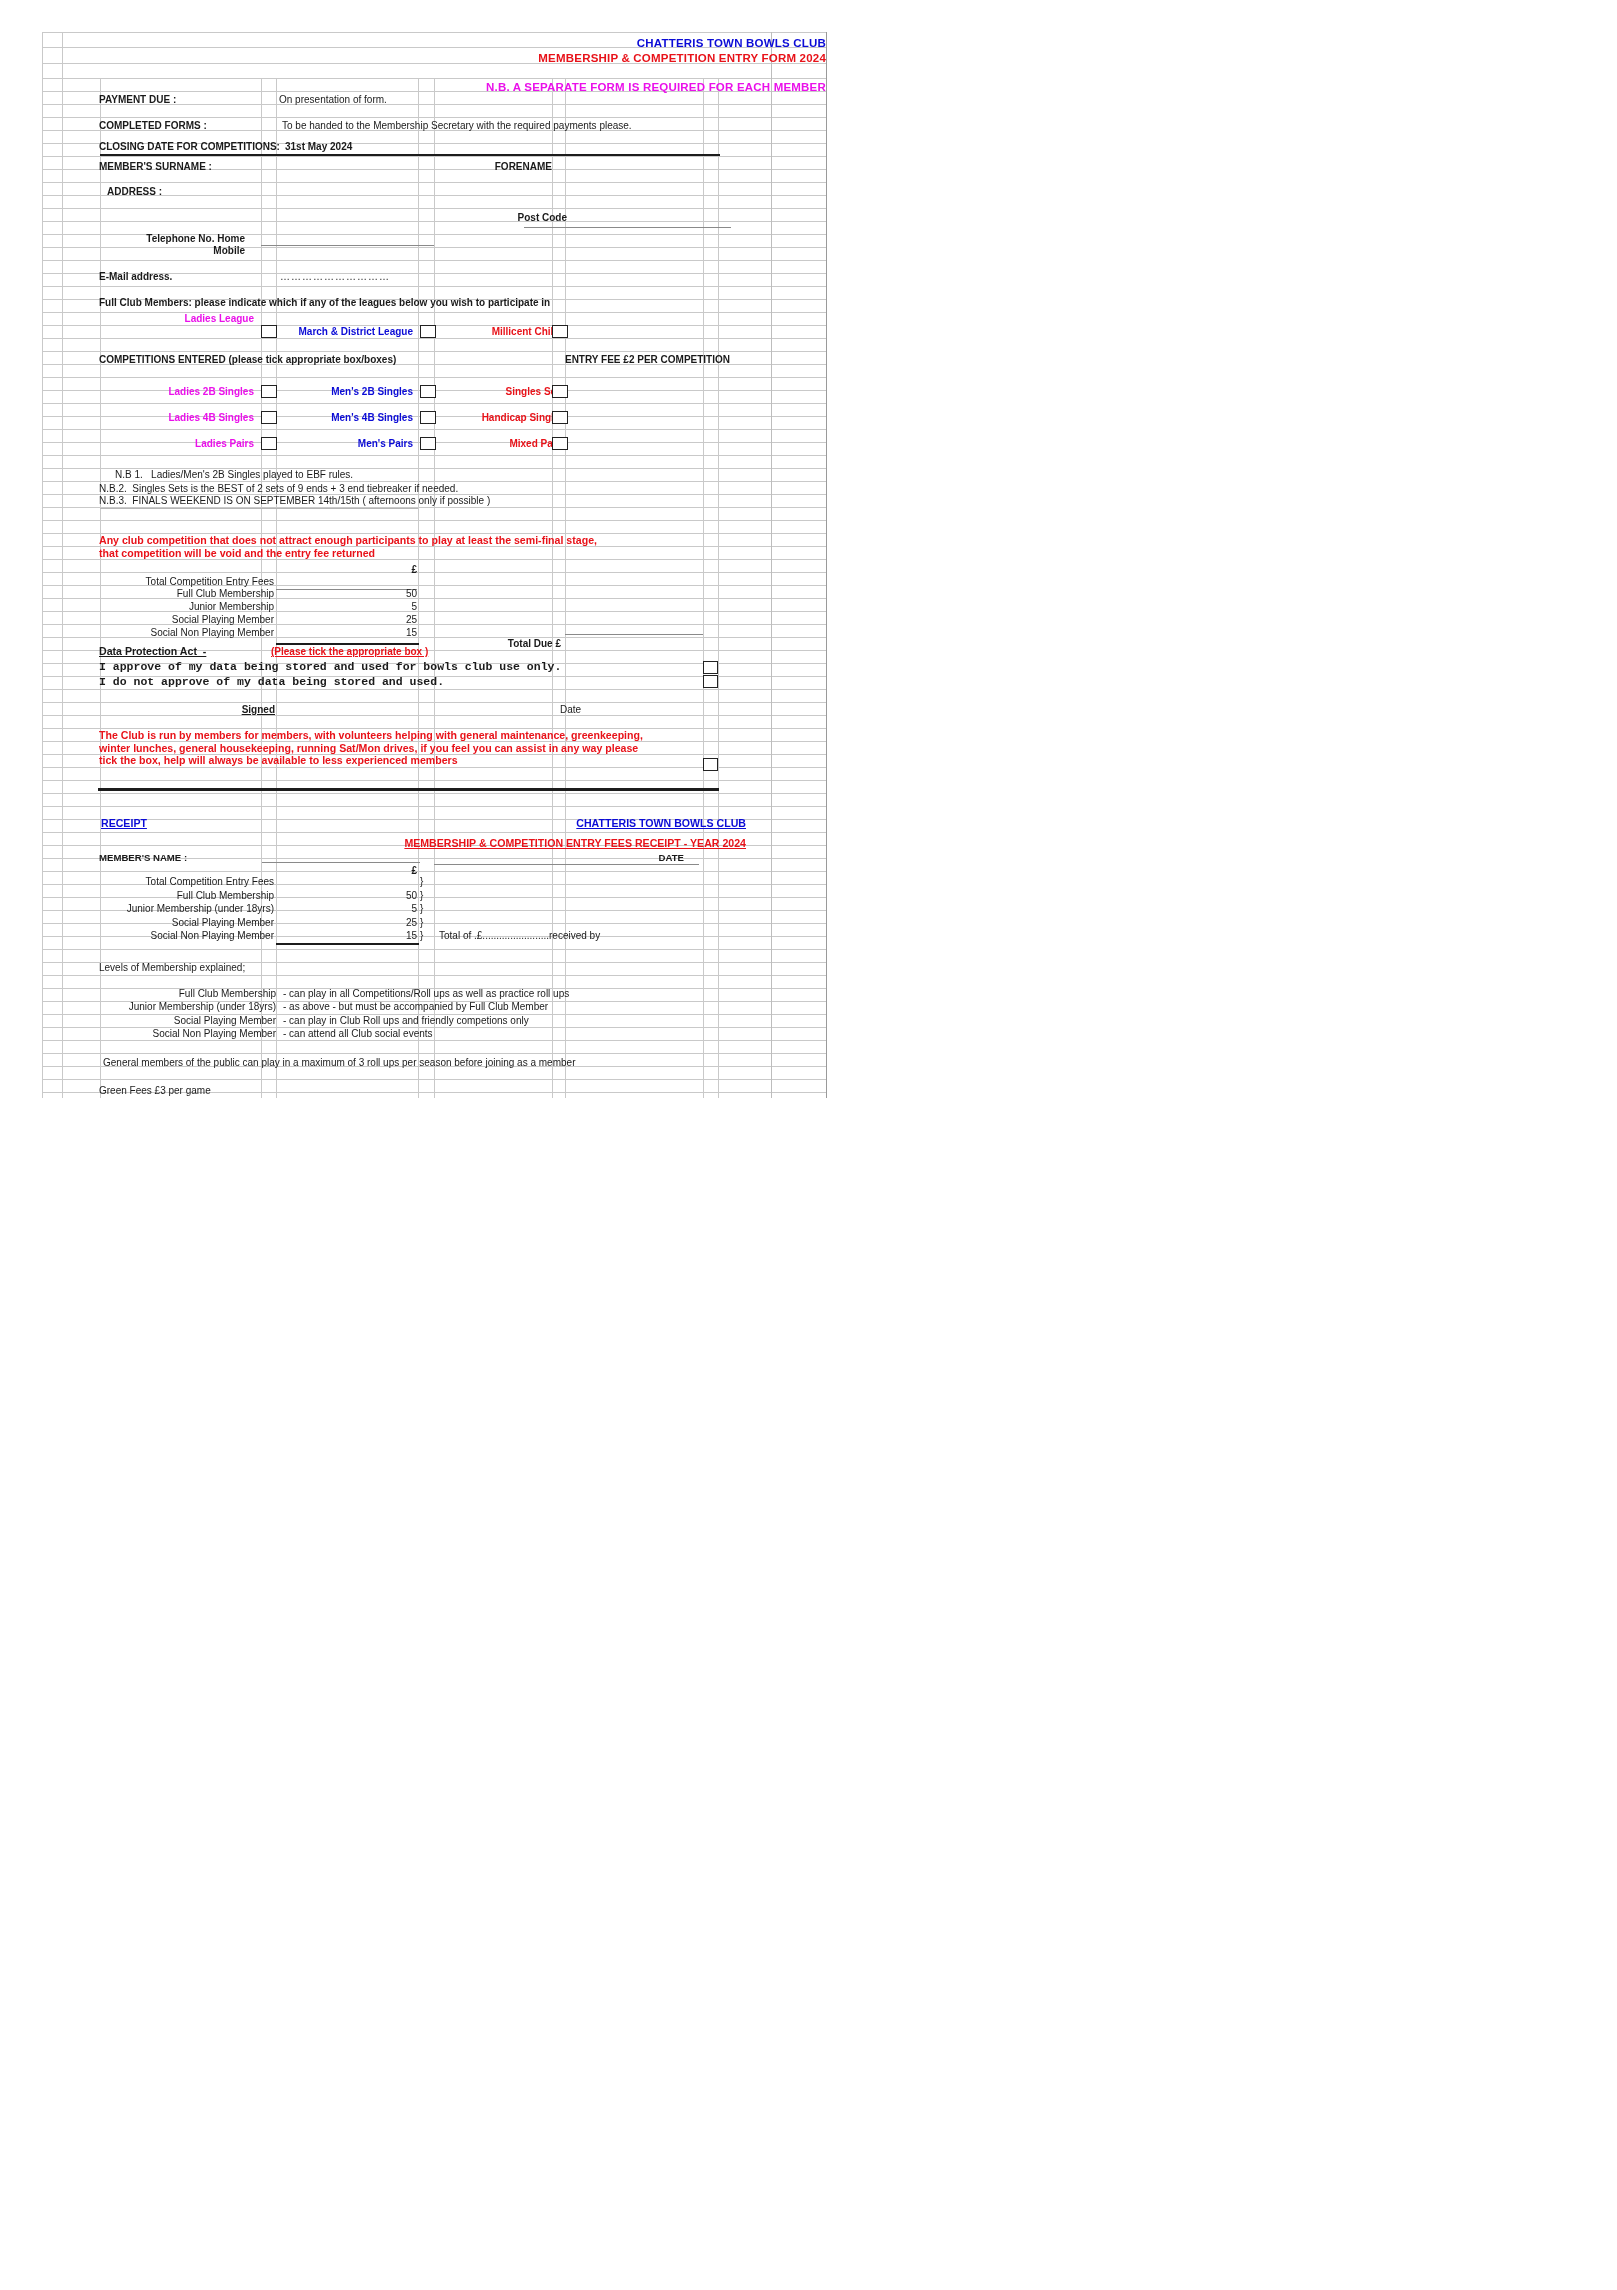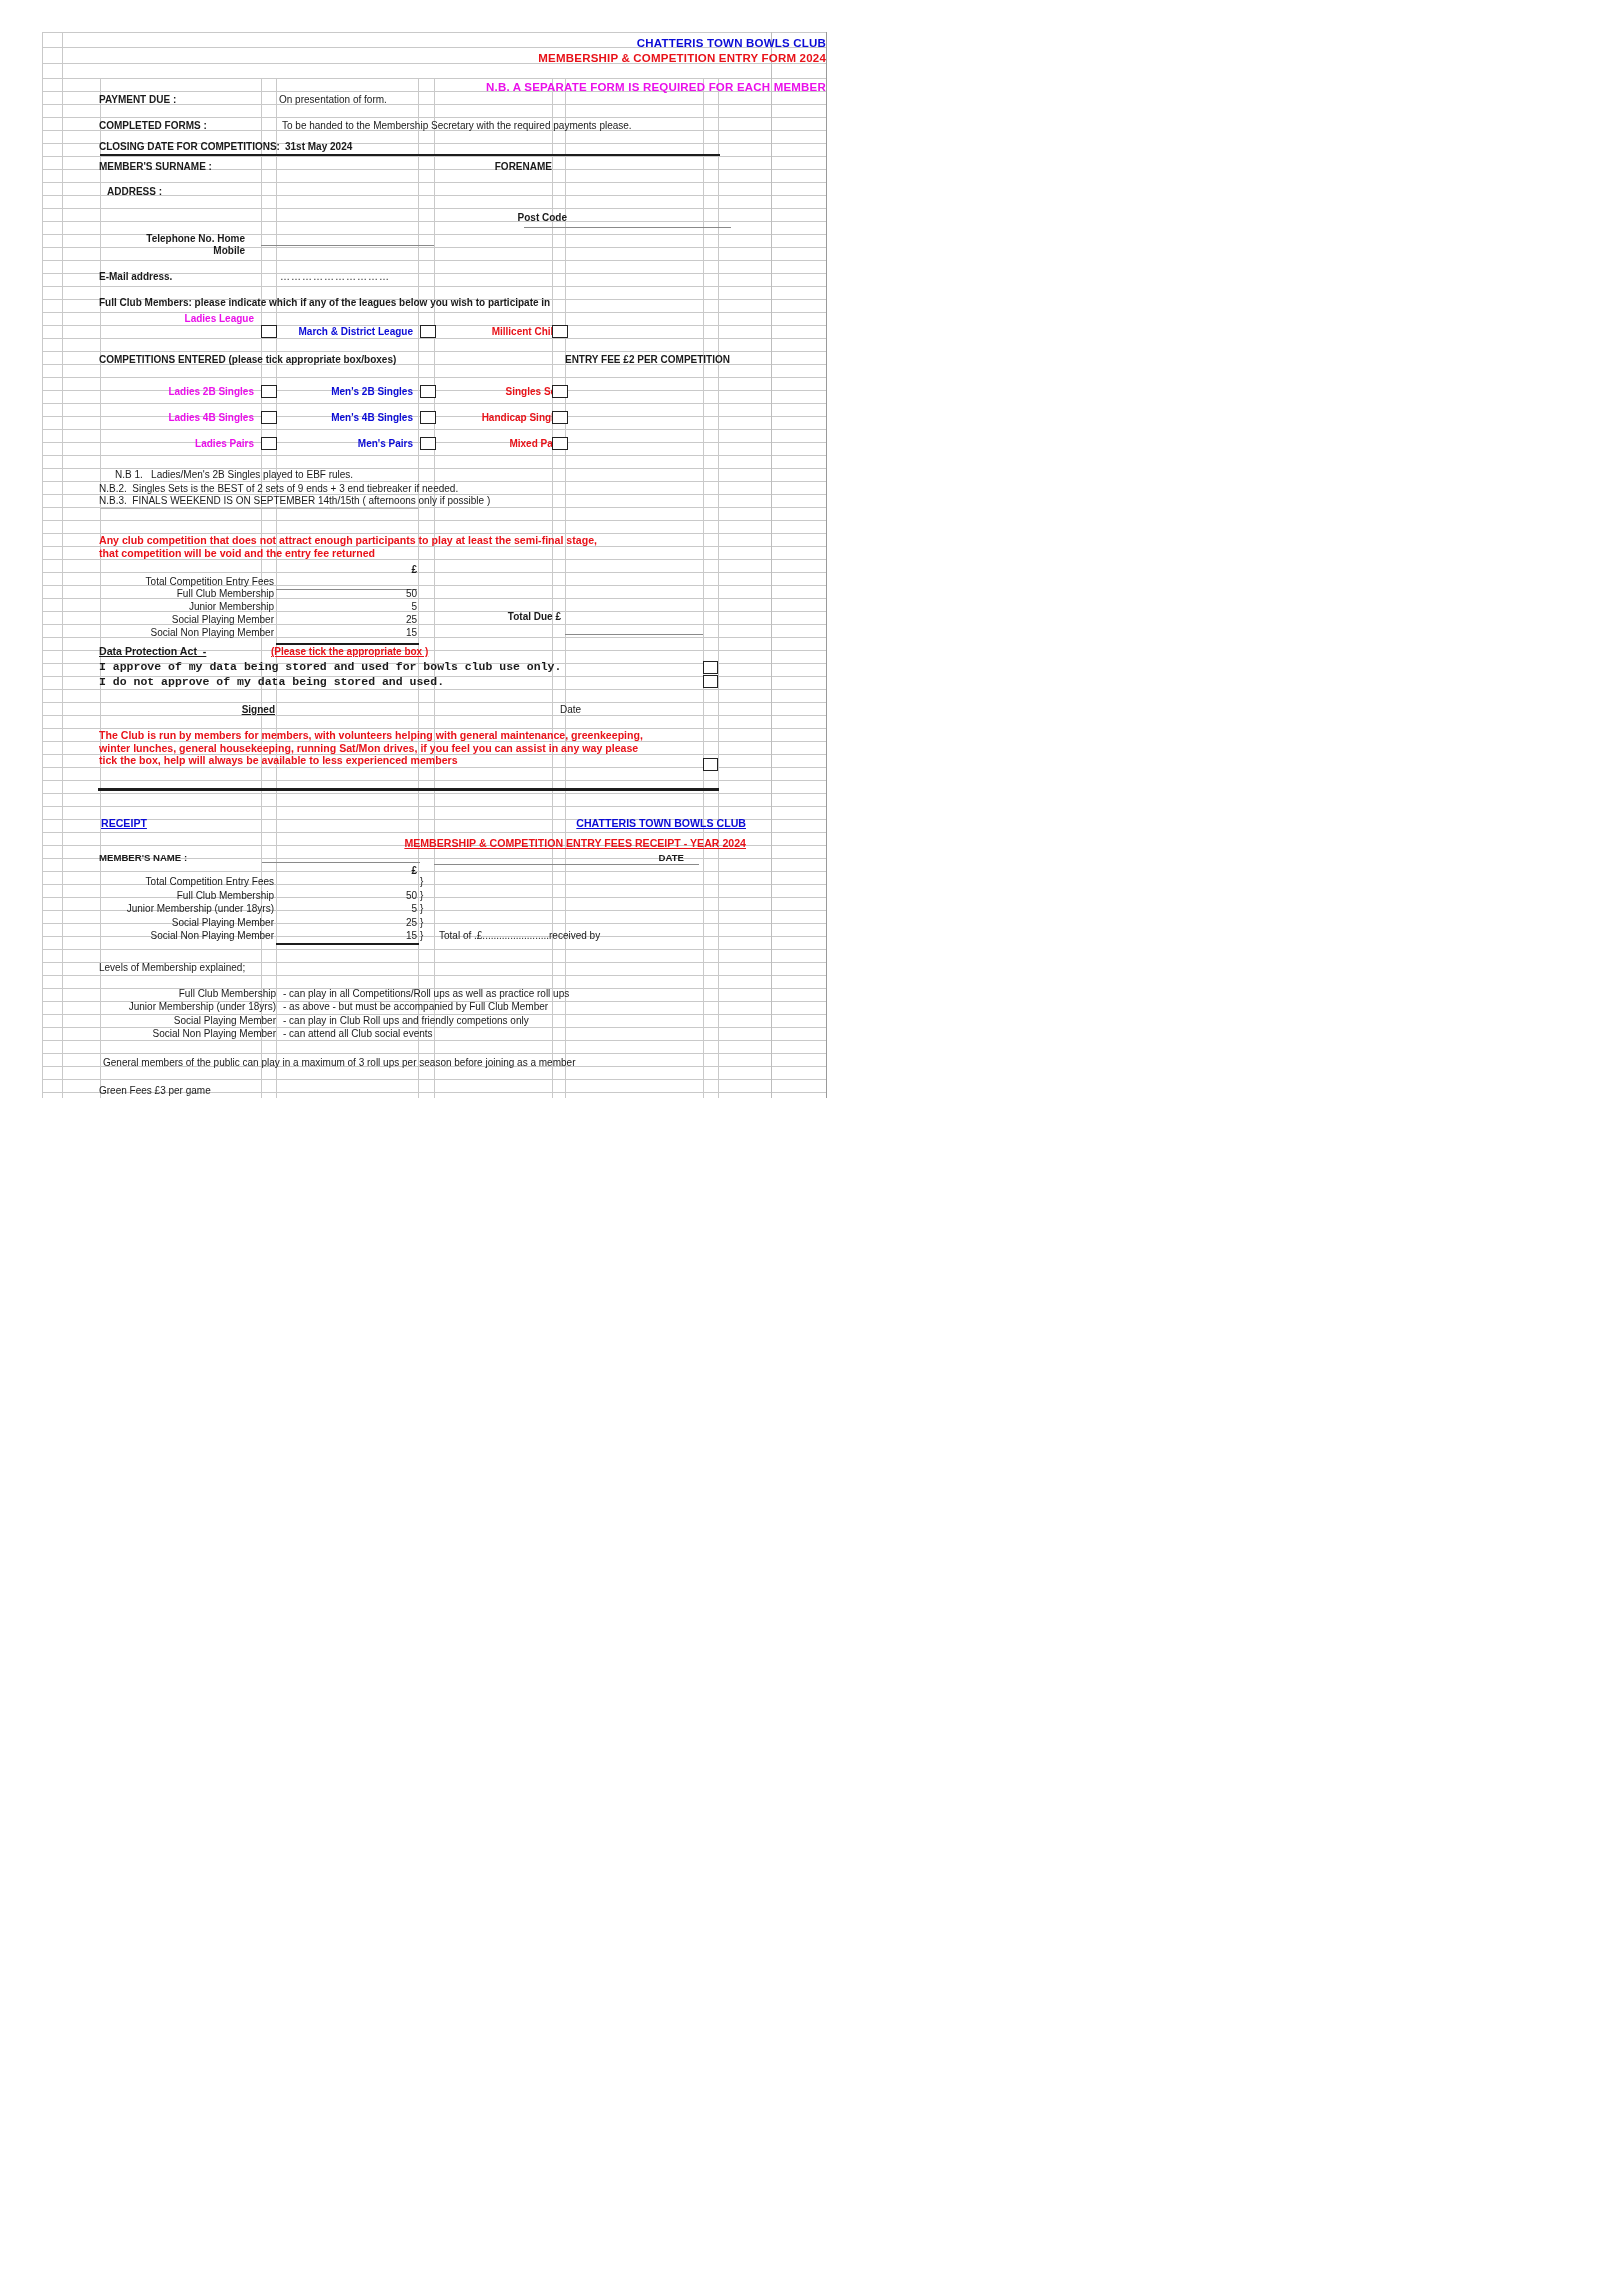--- a/index.html
+++ b/index.html
@@ -109,21 +109,21 @@
 
   <div class="t b ctr" style="left:234px;top:531px;width:141px">£</div>
   <div class="t rt" style="left:0px;top:543px;width:232px">Total Competition Entry Fees</div>
   <div class="ln" style="left:234px;top:557px;width:141px"></div>
   <div class="t rt" style="left:0px;top:555px;width:232px">Full Club Membership</div>
   <div class="t ctr" style="left:234px;top:555px;width:141px">50</div>
   <div class="t rt" style="left:0px;top:568px;width:232px">Junior Membership</div>
   <div class="t ctr" style="left:234px;top:568px;width:141px">5</div>
   <div class="t rt" style="left:0px;top:581px;width:232px">Social Playing Member</div>
   <div class="t ctr" style="left:234px;top:581px;width:141px">25</div>
-  <div class="t b rt" style="left:384px;top:578px;width:135px">Total Due £</div>
+  <div class="t b rt" style="left:384px;top:605px;width:135px">Total Due £</div>
   <div class="ln" style="left:523px;top:602px;width:138px"></div>
   <div class="t rt" style="left:0px;top:594px;width:232px">Social Non Playing Member</div>
   <div class="t ctr" style="left:234px;top:594px;width:141px">15</div>
   <div class="thk" style="left:234px;top:611px;width:143px"></div>
 
   <div class="t b u" style="left:57px;top:613px;font-size:10.6px">Data Protection Act  -</div>
   <div class="t b u" style="left:229px;top:613px;font-size:10px;color:#e81219">(Please tick the appropriate box )</div>
   <div class="t mono" style="left:57px;top:628px">I approve of my data being stored and used for bowls club use only.</div>
   <div class="box" style="left:661px;top:629px;width:15.4px"></div>
   <div class="t mono" style="left:57px;top:643px">I do not approve of my data being stored and used.</div>

